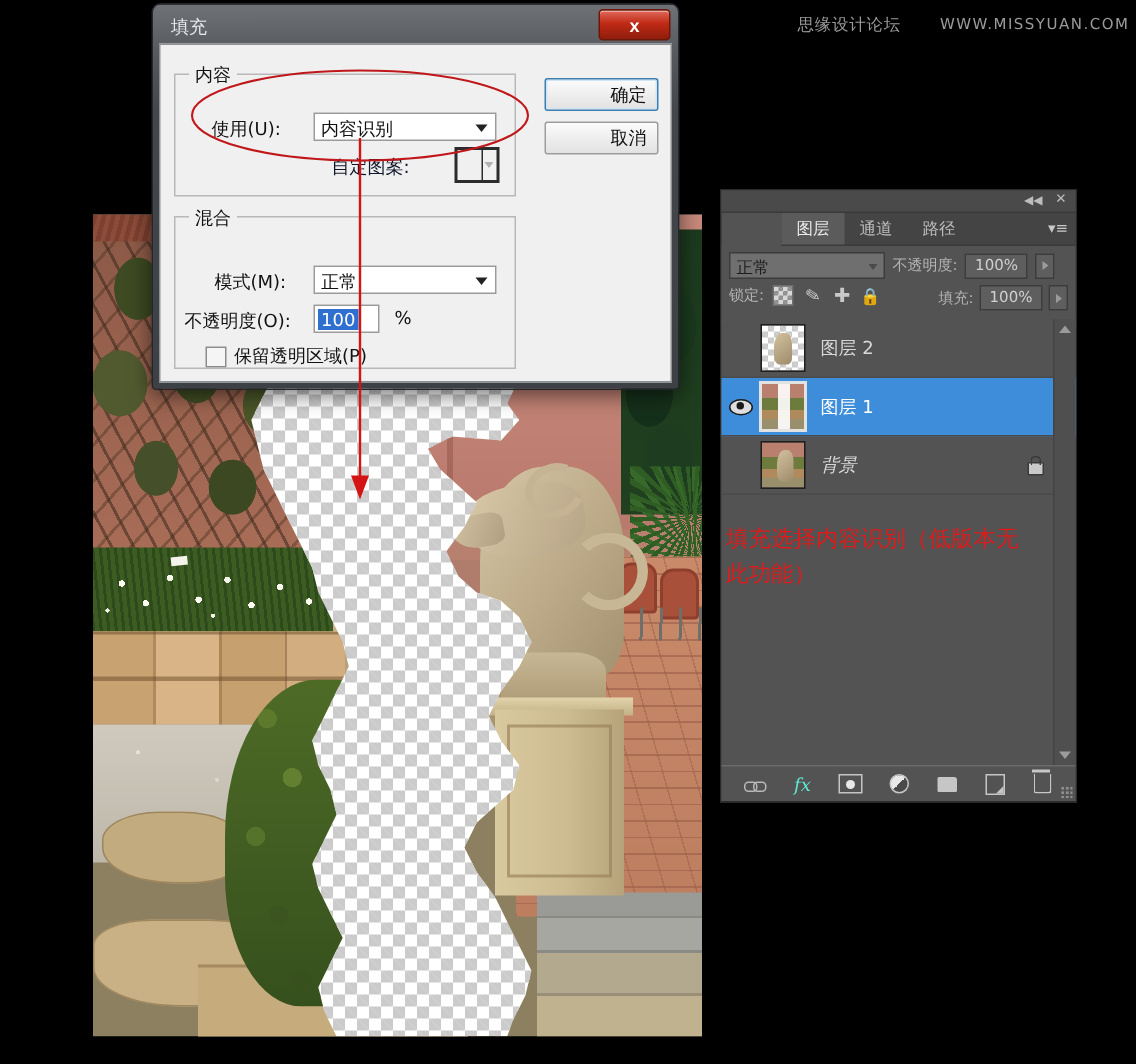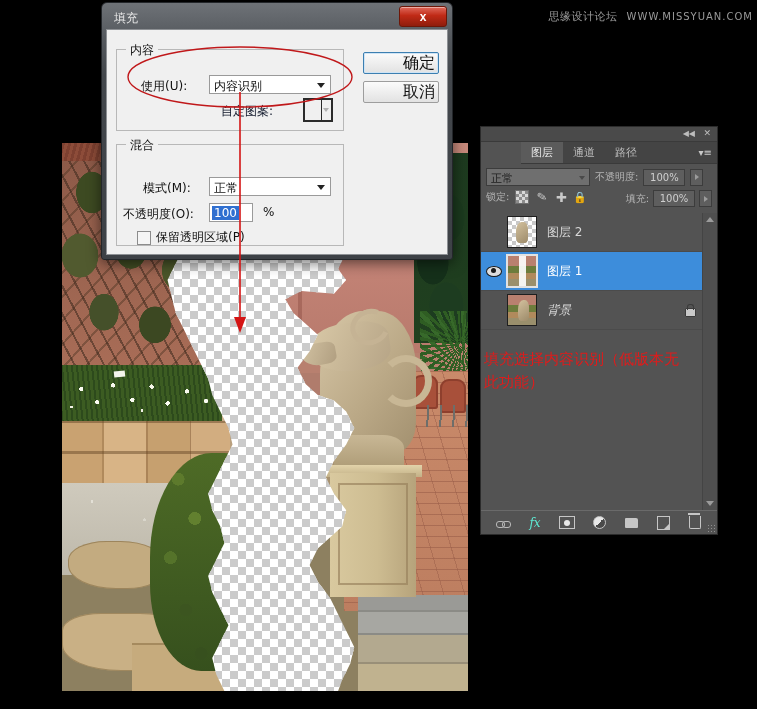--- a/index.html
+++ b/index.html
@@ -1,20 +1,20 @@
 <!DOCTYPE html>
 <html><head>
 <meta charset="utf-8">
 <style>
   html,body{margin:0;padding:0;background:#000;}
   body{width:757px;height:709px;position:relative;overflow:hidden;
        font-family:"Liberation Sans","DejaVu Sans",sans-serif;}
 
   
-  #watermark{position:absolute;top:9px;right:4px;display:flex;align-items:center;gap:9px;
+  #watermark{position:absolute;top:9px;right:4px;display:flex;align-items:center;gap:26px;
              color:#9a9a9a;font-size:11px;letter-spacing:.5px;white-space:nowrap;
              font-family:"DejaVu Sans",sans-serif;}
   #watermark .wm-en{font-size:10px;letter-spacing:1px;}
 
   
   #canvas-photo{position:absolute;left:62px;top:143px;width:406px;height:548px;overflow:hidden;}
   .photo-layer{position:absolute;inset:0;}
 
   
   .sky-wall{position:absolute;left:0;top:0;width:100%;height:100%;
@@ -224,21 +224,21 @@
 
   #opacity-input{position:absolute;left:92px;top:58px;width:44px;height:19px;
       background:#fff;border:1px solid #9a9a9a;box-sizing:border-box;}
   #opacity-input .ival{position:absolute;left:2px;top:2px;font-size:12px;color:#fff;
       background:#2f6fd0;padding:0 2px;font-family:"DejaVu Sans",sans-serif;}
   #opacity-pct{left:146px;top:60px;}
 
   #preserve-row{position:absolute;left:20px;top:84px;display:flex;align-items:center;gap:5px;}
   #preserve-check{width:12px;height:12px;border:1px solid #8c8c8c;background:#f5f5f5;}
 
-  .dlgbtn{position:absolute;right:8px;width:76px;height:22px;font-size:16px;color:#111;
+  .dlgbtn{position:absolute;right:8px;width:76px;height:22px;font-size:12px;color:#111;
       display:flex;align-items:center;justify-content:center;cursor:pointer;
       font-family:"DejaVu Sans",sans-serif;box-sizing:border-box;
       background:linear-gradient(to bottom,#fbfbfb,#e2e2e2);border:1px solid #9d9d9d;border-radius:2px;padding-left:36px;}
   #btn-ok{top:22px;border:1px solid #3c7fb1;box-shadow:inset 0 0 0 1px #cfe4f5;}
   #btn-cancel{top:51px;}
 
   
   #annot-svg{position:absolute;left:0;top:0;width:757px;height:709px;pointer-events:none;}
 
   

